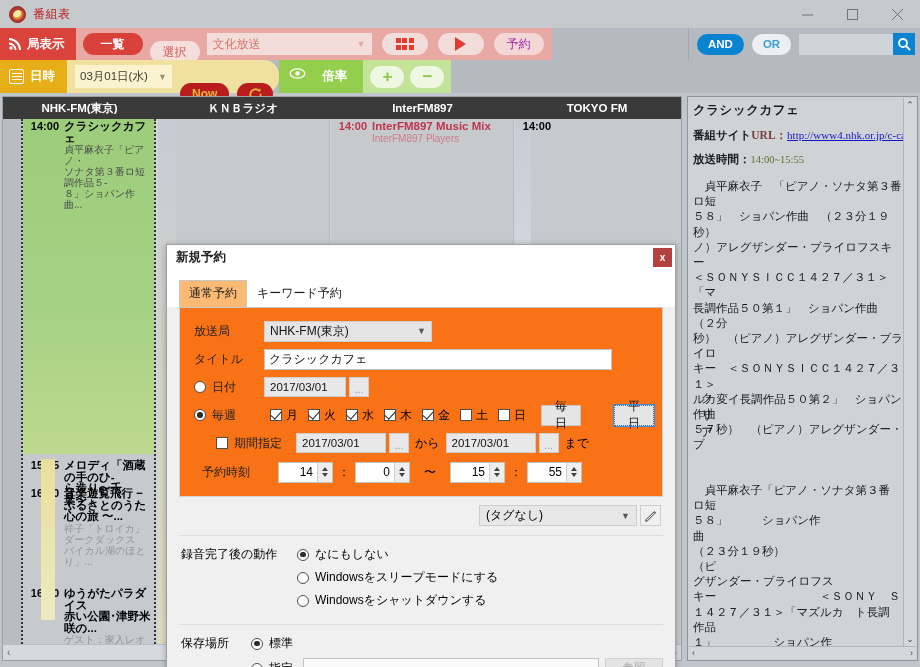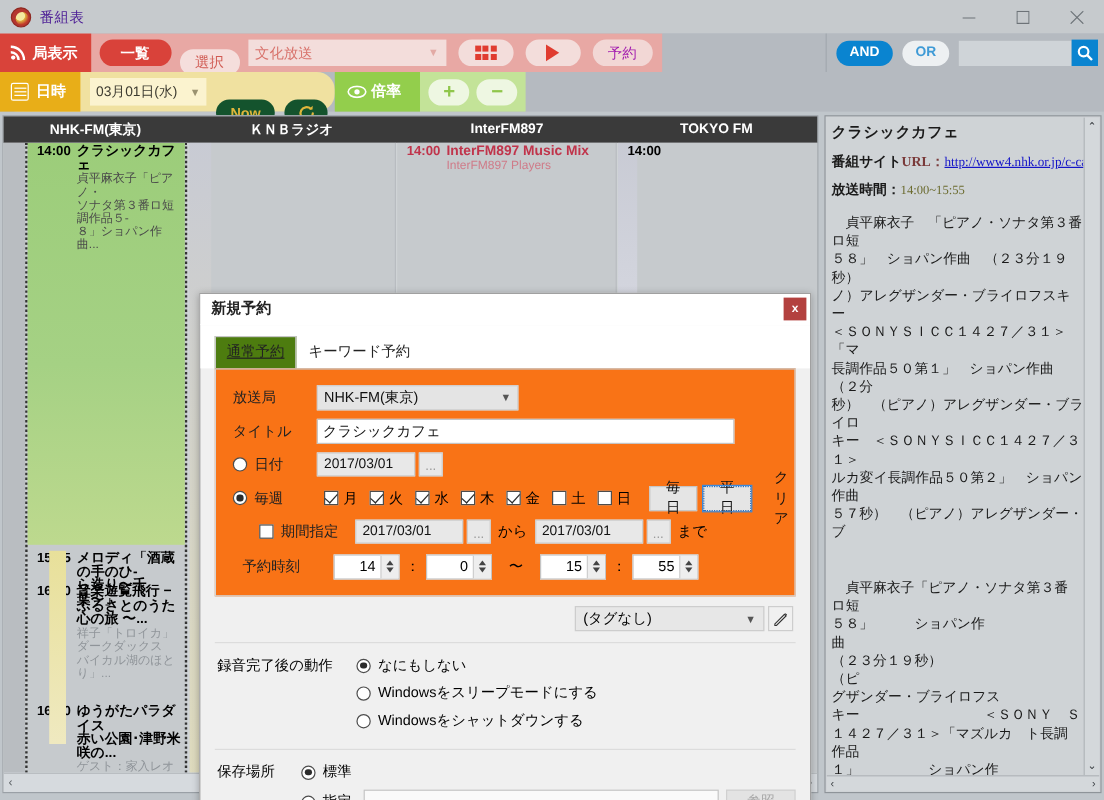--- a/index.html
+++ b/index.html
@@ -29,21 +29,21 @@
     background: #b4362f; margin-left: 9px; margin-right: 7px;
     position: relative; flex: none;
     border: 1px solid #8e2922;
   }
   .app-logo::after {
     content: ""; position: absolute; left: 3px; top: 3px;
     width: 11px; height: 11px; border-radius: 50%;
     background: radial-gradient(circle at 35% 30%, #f4e9a0 0 35%, #e0b040 40%, #c0392b 70%);
   }
   .win-title {
-    color: #4c1d95; font-size: 12px; letter-spacing: .5px;
+    color: #b91c1c; font-size: 12px; letter-spacing: .5px;
   }
   .win-btns {
     position: absolute; right: 0; top: 0; height: 28px;
     display: flex; align-items: center;
   }
   .win-btn {
     width: 45px; height: 28px; display: flex; align-items: center; justify-content: center;
     color: #6d7378; font-size: 13px;
   }
   .win-btn svg { display: block; }
@@ -122,26 +122,26 @@
     display: flex; flex-direction: column; justify-content: center; gap: 1.5px; padding: 1.5px;
   }
   .cal-ico i { height: 1.6px; background: #fff; display: block; }
   .date-combo {
     background: #fbf3cf; height: 23px; margin-left: 8px; width: 97px;
     display: flex; align-items: center; padding: 0 5px; color: #3d3b30; font-size: 11.5px;
   }
   .date-combo .chev { margin-left: auto; font-size: 9px; color: #9a9270; }
   .ypill {
     border-radius: 12px; height: 22px; padding: 0 12px; margin-left: 8px;
-    background: #14532d; color: #e0b63b; display: flex; align-items: center;
+    background: #b91c1c; color: #e0b63b; display: flex; align-items: center;
     font-size: 12px; font-weight: bold; margin-top: 35px;
   }
   .ypill-ico { width: 36px; padding: 0; justify-content: center; }
   .tb2-green { background: #93ce4c; display: flex; align-items: center; height: 33px; padding-right: 6px; }
-  .tb2-green .glabel { color: #fff; font-weight: bold; display: flex; align-items: center; gap: 3px; padding: 0 10px 0 10px; font-size: 12.5px; }
+  .tb2-green .glabel { color: #fff; font-weight: bold; display: flex; align-items: flex-start; gap: 16px; padding: 0 10px 0 10px; font-size: 12.5px; }
   .tb2-lightgreen { background: #c3e398; display: flex; align-items: center; height: 33px; padding: 0 7px; gap: 6px; }
   .gpill {
     background: #eef7e2; border-radius: 12px; height: 22px; width: 34px;
     display: flex; align-items: center; justify-content: center;
     color: #8fc64b; font-size: 17px; font-weight: bold; line-height: 1;
   }
   .tb2-spacer { flex: 1; }
 
   
   .content {
@@ -232,21 +232,21 @@
   .dlg-close {
     position: absolute; right: 3px; top: 3px; width: 19px; height: 19px;
     background: #b3413f; color: #fff; font-size: 10px; font-weight: bold;
     display: flex; align-items: center; justify-content: center;
   }
   .tabs { display: flex; padding: 9px 0 0 12px; background: #fff; }
   .tab {
     padding: 4px 9px 5px; font-size: 12px; color: #222;
     border: 1px solid transparent; border-bottom: none; background: transparent;
   }
-  .tab.active { background: #4d7c0f; border-color: #c6c6c6; position: relative; top: 0; text-decoration: underline; }
+  .tab.active { background: #fdba74; border-color: #c6c6c6; position: relative; top: 0; }
   .tab-body {
     margin: 0 12px; border: 1px solid #d4d4d4; background: #f97316;
     border-top: 1px solid #c6c6c6;
     height: 190px; position: relative;
   }
   .fld-row { display: flex; align-items: center; margin: 0 0 0 0; padding: 0 14px; height: 28px; }
   .fld-lab { width: 70px; font-size: 12px; color: #222; flex: none; }
   .sel {
     background: #e4e4e4; border: 1px solid #cfcfcf; height: 21px; width: 168px;
     display: flex; align-items: center; padding: 0 5px; font-size: 12px; color: #111;
@@ -676,21 +676,21 @@
               </span>
             <span class="day">
                 <span class="cbx"></span>
                 <span>土</span>
               </span>
             <span class="day">
                 <span class="cbx"></span>
                 <span>日</span>
               </span>
           </div>
-          <div style="display:flex;align-items:center;margin-left:auto;">
+          <div style="display:flex;align-items:center;margin-left:auto;gap:28px;">
             <div class="sbtn2">毎日</div>
             <div class="sbtn2 focus">平日</div>
             <div class="sbtn2" style="border-color:transparent;background:transparent;">クリア</div>
           </div>
         </div>
 
         <div class="fld-row">
           <div class="fld-lab" style="display:flex;align-items:center;width:76px;margin-left:22px;">
             <span class="cbx" style="margin-right:6px"></span>
             <span>期間指定</span>

